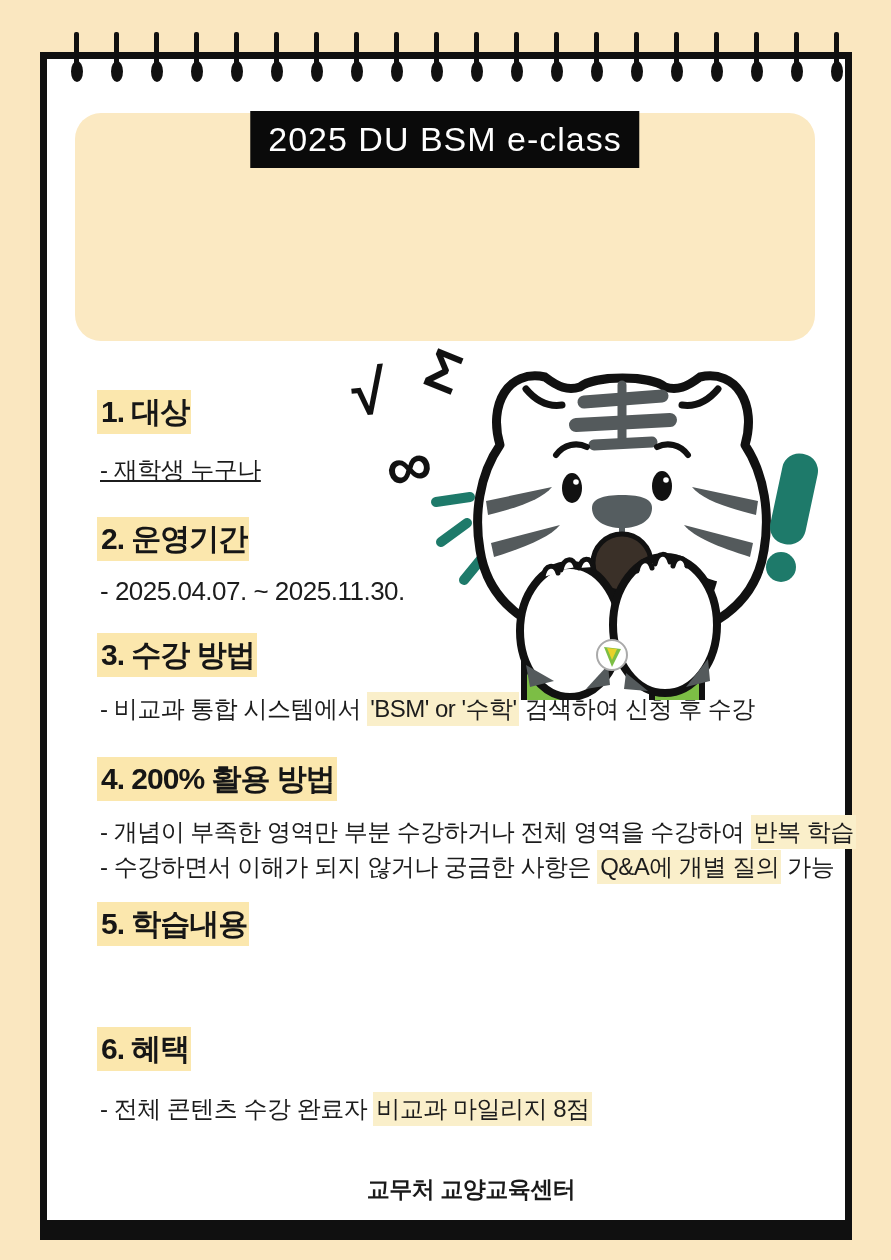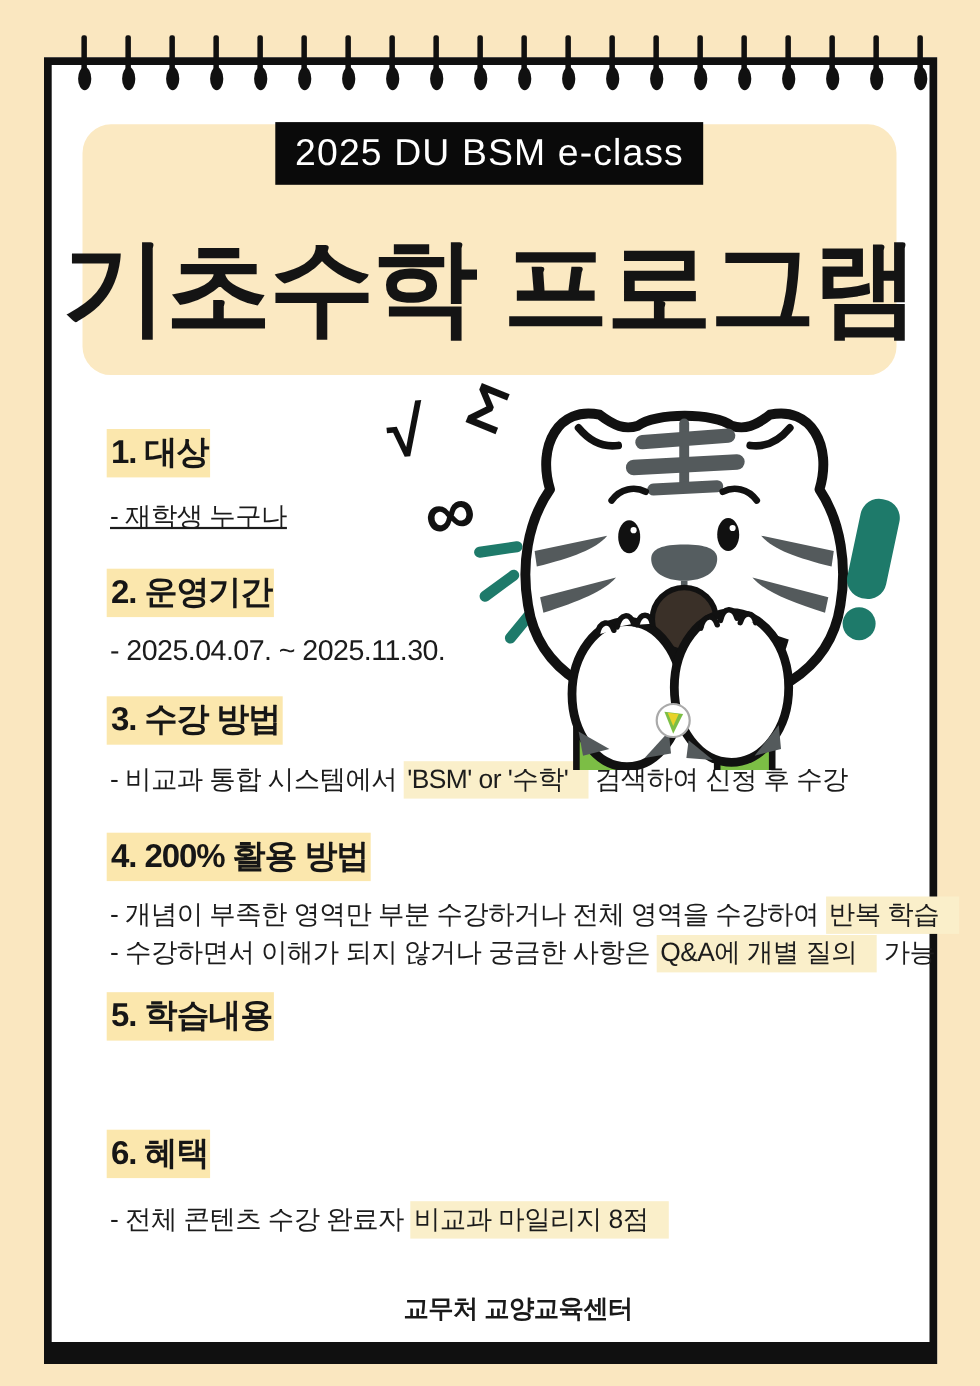--- a/index.html
+++ b/index.html
@@ -50,21 +50,21 @@
     background:var(--heading-highlight,#FBE7AD);
     font-size:30px; font-weight:800; color:#161616;
     padding:5px 2px 6px 4px; letter-spacing:-1px; white-space:nowrap; line-height:1.1;
   }
   .sec-body {
     position:absolute; font-size:24px; font-weight:500; color:var(--text,#1C1C1C);
     letter-spacing:-0.5px; white-space:nowrap; line-height:35px;
   }
   .hl {
     background:var(--inline-highlight,#FAEFCA);
-    padding:3px 18px 4px 3px;
+    padding:3px 2px 4px 3px;
     text-align:center;
   }
 
   .footer-text {
     position:absolute; left:0; top:1115px; width:848px; text-align:center;
     font-size:23px; font-weight:700; color:#1A1A1A; letter-spacing:-0.5px;
   }
 
   .illustration {
     position:absolute; left:293px; top:276px; width:485px; height:365px;
@@ -73,21 +73,20 @@
 </style>
 </head>
 <body>
 
 <div class="canvas">
 
   <div class="page">
 
     <div class="title-banner">
       <div class="badge">2025 DU BSM e-class</div>
-      <div class="poster-title">기초수학 프로그램</div>
     </div>
 
     <div class="sec-heading" style="left:50px; top:331px;">1. 대상</div>
     <div class="sec-body" style="left:53px; top:393px;text-decoration:underline;">
       <span> - 재학생 누구나</span>
     </div>
 
     <div class="sec-heading" style="left:50px; top:458px;">2. 운영기간</div>
     <div class="sec-body" style="left:53px; top:515px; font-size:26px;">
       <span> - 2025.04.07. ~ 2025.11.30.</span>

